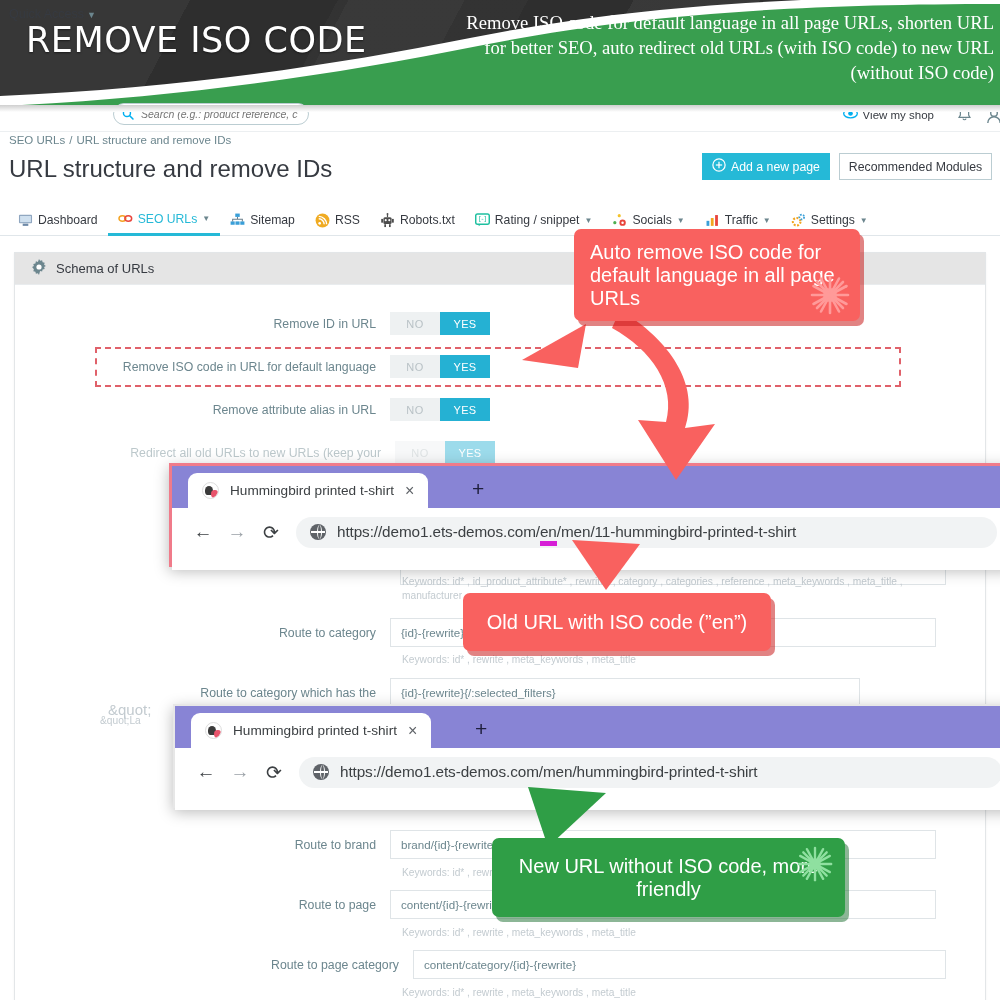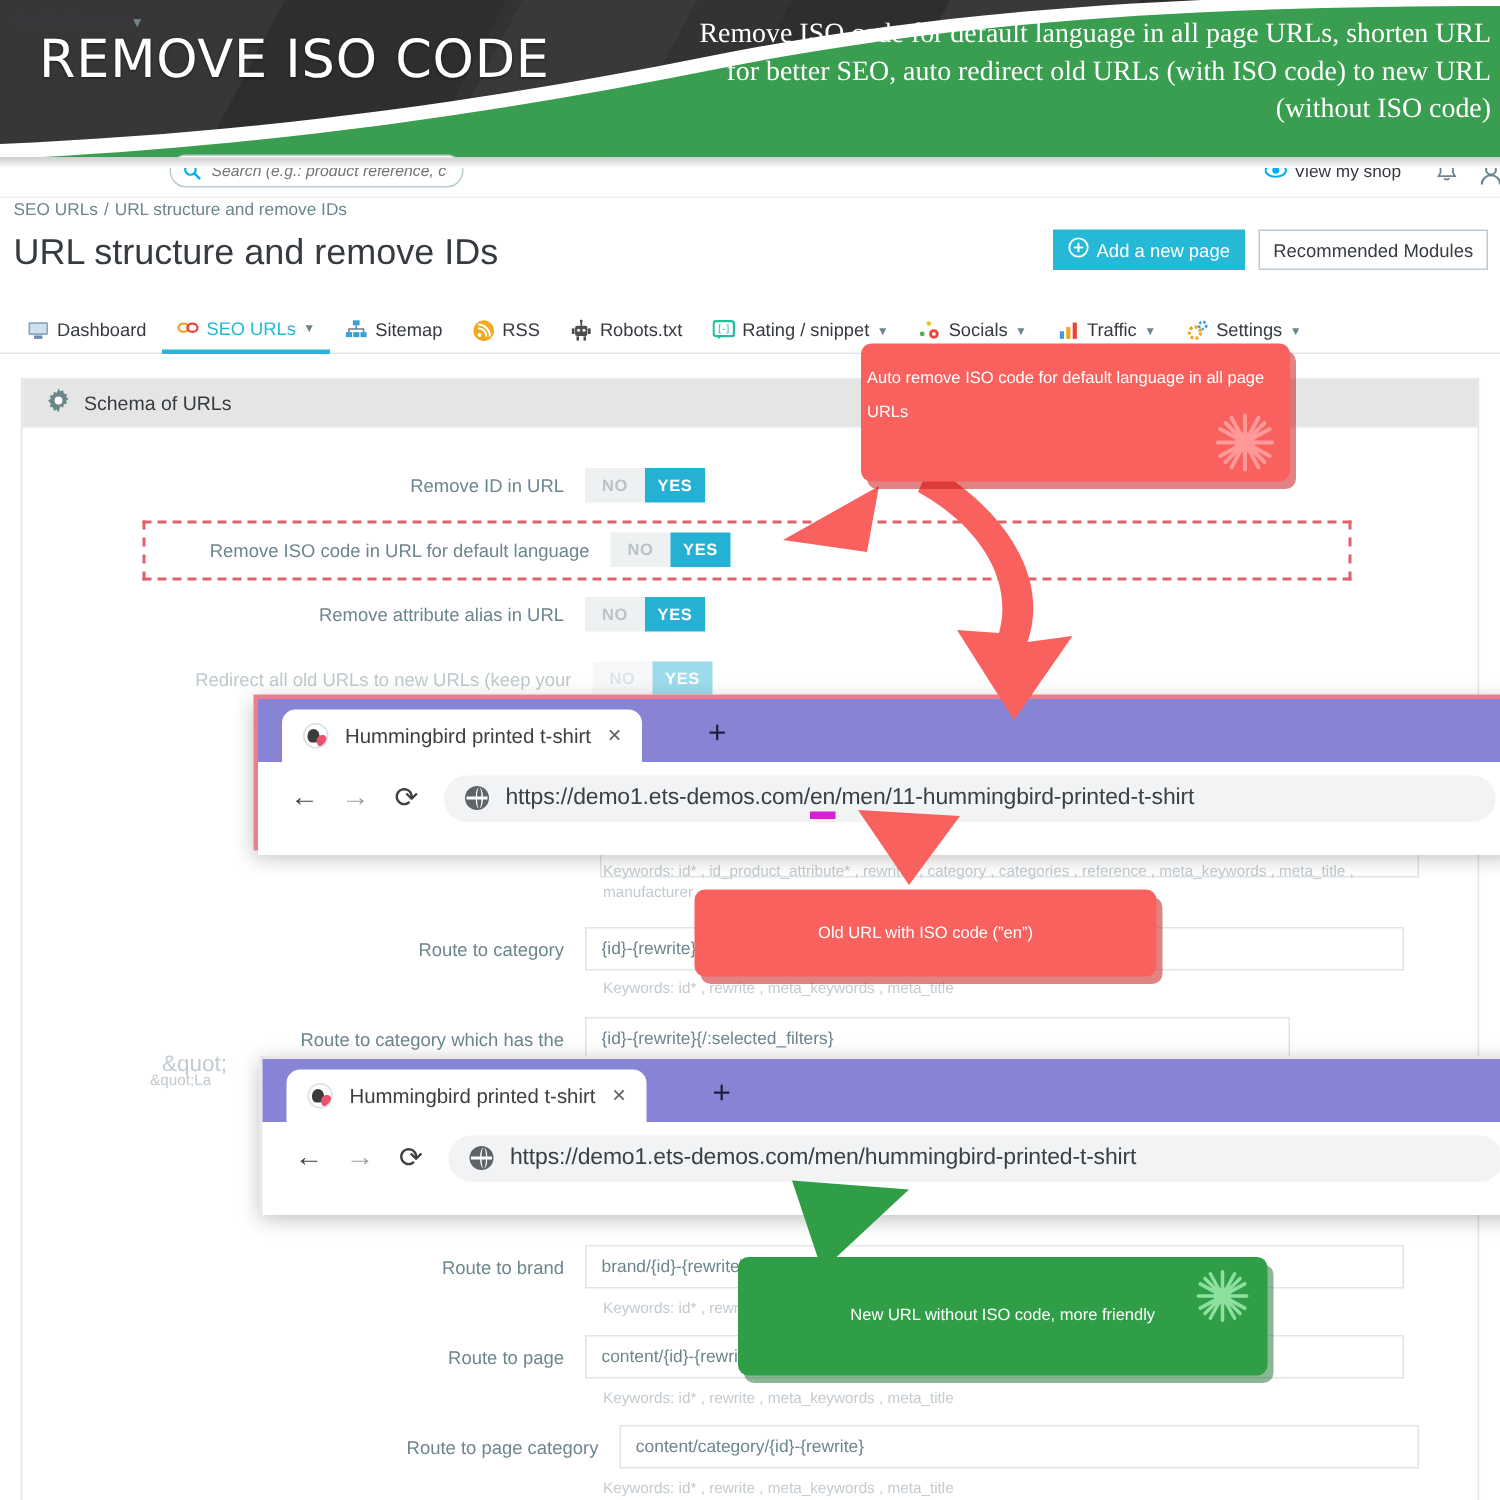--- a/index.html
+++ b/index.html
@@ -125,22 +125,22 @@
     display:flex; align-items:center; gap:9px; padding-left:16px;
     font-size:13px; color:#363a41; background:#e5e5e5;
   }
 
   .form-row { position:absolute; display:flex; align-items:center; }
   .flabel {
     text-align:right; font-size:12.3px; color:#6c868e;
     padding-right:14px;
   }
   .toggle {
-    display:flex; width:80px; height:23px;
-    font-size:11px; font-weight:bold; letter-spacing:.4px;
+    display:flex; width:100px; height:23px;
+    font-size:11px; font-weight:normal; letter-spacing:.4px;
   }
   .toggle .no {
     flex:1; background:#eef1f2; color:#b9c2c6;
     display:flex; align-items:center; justify-content:center;
   }
   .toggle .yes {
     flex:1; background:#25b1d3; color:#fff;
     display:flex; align-items:center; justify-content:center;
   }
 
@@ -152,22 +152,22 @@
   .fhint { font-size:10.2px; color:#c3cbd0; line-height:14px; }
 
   #dashed-hl {
     position:absolute; left:95px; top:347px; width:806px; height:40px;
     border:2px dashed #e0616a;
   }
 
   
   .callout {
     position:absolute; border-radius:7px; color:#fff;
-    font-size:11px; line-height:23px;
-    padding:12px 4px; z-index:30;
+    font-size:20px; line-height:23px;
+    padding:12px 16px; z-index:30;
   }
   .callout.red { background:#f9615f; box-shadow:4px 5px 0 rgba(200,30,30,.55); }
   .callout.green { background:#2f9e46; box-shadow:4px 5px 0 rgba(25,110,45,.5); }
   .sparkle { position:absolute; pointer-events:none; }
 
   .arrow { position:absolute; z-index:28; }
 
   
   .browser {
     position:absolute; background:#fff; z-index:25;
@@ -428,21 +428,21 @@
 </div>
 
 <div class="form-row" style="left:0;top:312px;width:508px;">
   <div class="flabel" style="width:390px;">Remove ID in URL</div>
   <div class="toggle">
     <div class="no">NO</div>
     <div class="yes">YES</div>
   </div>
 </div>
 
-<div class="form-row" style="left:0;top:355px;width:508px;padding-left:17px;">
+<div class="form-row" style="left:0;top:355px;width:508px;">
   <div class="flabel" style="width:390px;">Remove ISO code in URL for default language</div>
   <div class="toggle">
     <div class="no">NO</div>
     <div class="yes">YES</div>
   </div>
 </div>
 <div id="dashed-hl"></div>
 
 <div class="form-row" style="left:0;top:398px;width:508px;">
   <div class="flabel" style="width:390px;">Remove attribute alias in URL</div>

